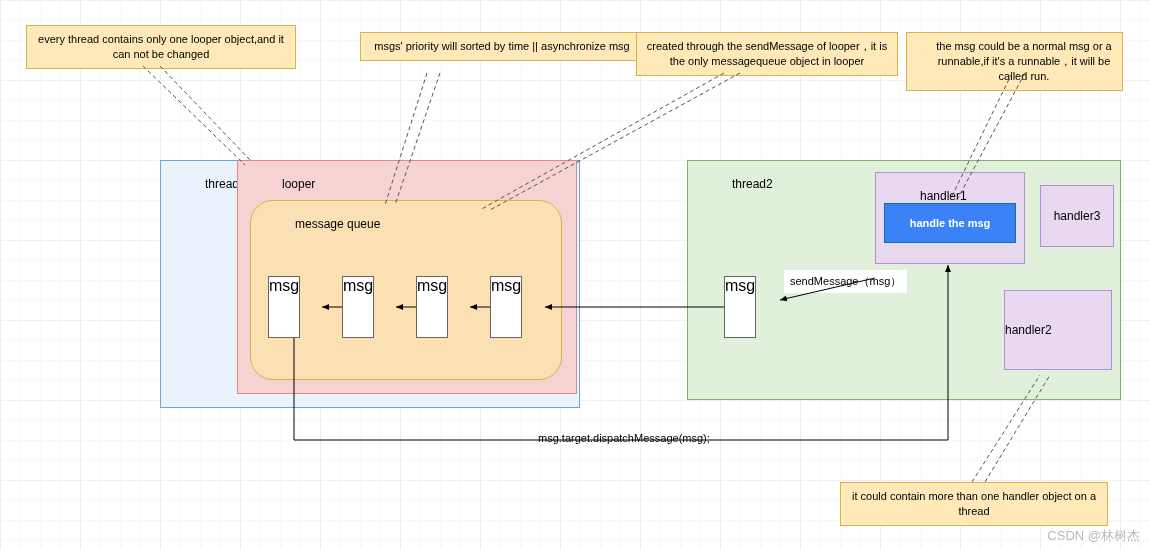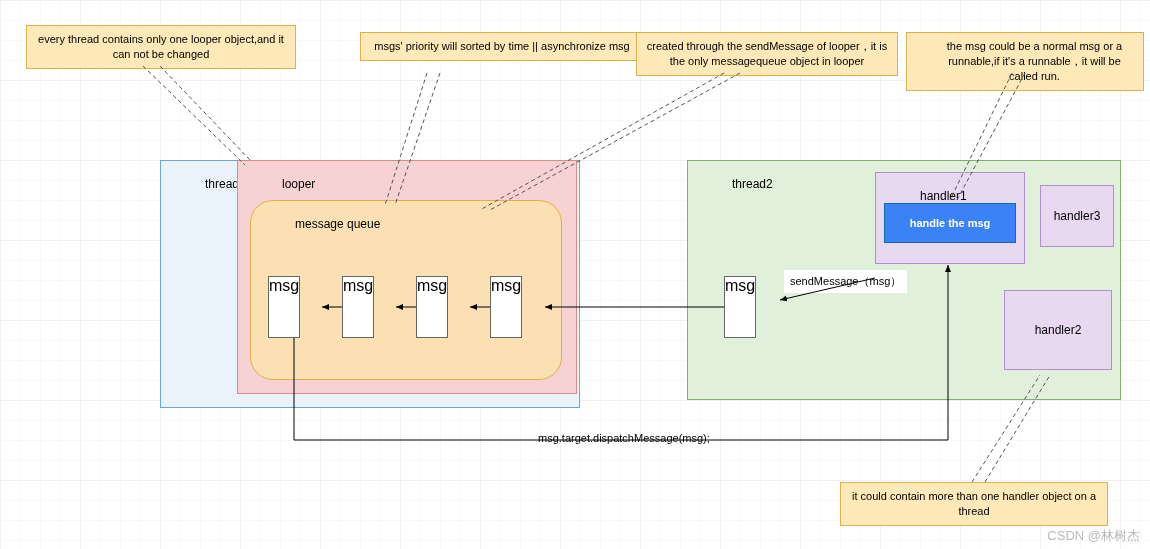--- a/index.html
+++ b/index.html
@@ -59,21 +59,21 @@
   }
   .thread2 {
     left: 687px; top: 160px; width: 434px; height: 240px;
     background: #e0f0db; border-color: #7fb06f;
   }
   .handler {
     position: absolute;
     background: #e8d9f0; border: 1px solid #b48ed4;
   }
   .handler1 { left: 875px; top: 172px; width: 150px; height: 92px; }
-  .handler2 { left: 1004px; top: 290px; width: 108px; height: 80px; display:flex; align-items:center; justify-content:center; }
+  .handler2 { left: 1004px; top: 290px; width: 108px; height: 80px; display:flex; align-items:center; justify-content:flex-start; }
   .handler3 { left: 1040px; top: 185px; width: 74px; height: 62px; display:flex; align-items:center; justify-content:center; }
   .handle-msg {
     position:absolute;
     left: 884px; top: 203px; width: 132px; height: 40px;
     background:#3b82f6; color:#fff; border:1px solid #0d6fa3;
     display:flex; align-items:center; justify-content:center;
     font-weight:bold; font-size:11px;
   }
   .sendlabel {
     position:absolute;
@@ -101,21 +101,21 @@
   }
   .dashed { stroke:#555; stroke-width:1; stroke-dasharray:4 3; fill:none; }
   .solid  { stroke:#000; stroke-width:1; fill:none; }
 </style>
 </head>
 <body>
 
 <div class="note" style="left:26px; top:25px; width:270px;">every thread contains only one looper object,and it can not be changed</div>
 <div class="note" style="left:360px; top:32px; width:284px;">msgs' priority will sorted by time || asynchronize msg</div>
 <div class="note" style="left:636px; top:32px; width:262px;">created through the sendMessage of looper，it is the only messagequeue object in looper</div>
-<div class="note" style="left:906px; top:32px; width:238px;padding-left:27px;">the msg could be a normal msg or a runnable,if it's a runnable，it will be called run.</div>
+<div class="note" style="left:906px; top:32px; width:217px;padding-left:27px;">the msg could be a normal msg or a runnable,if it's a runnable，it will be called run.</div>
 <div class="note" style="left:840px; top:482px; width:268px;">it could contain more than one handler object on a thread</div>
 
 <div class="box thread1">
   <div class="label-tl">thread1</div>
 </div>
 <div class="box looper">
   <div class="label-tl">looper</div>
 </div>
 <div class="box mq">
   <div class="label-tl">message queue</div>

